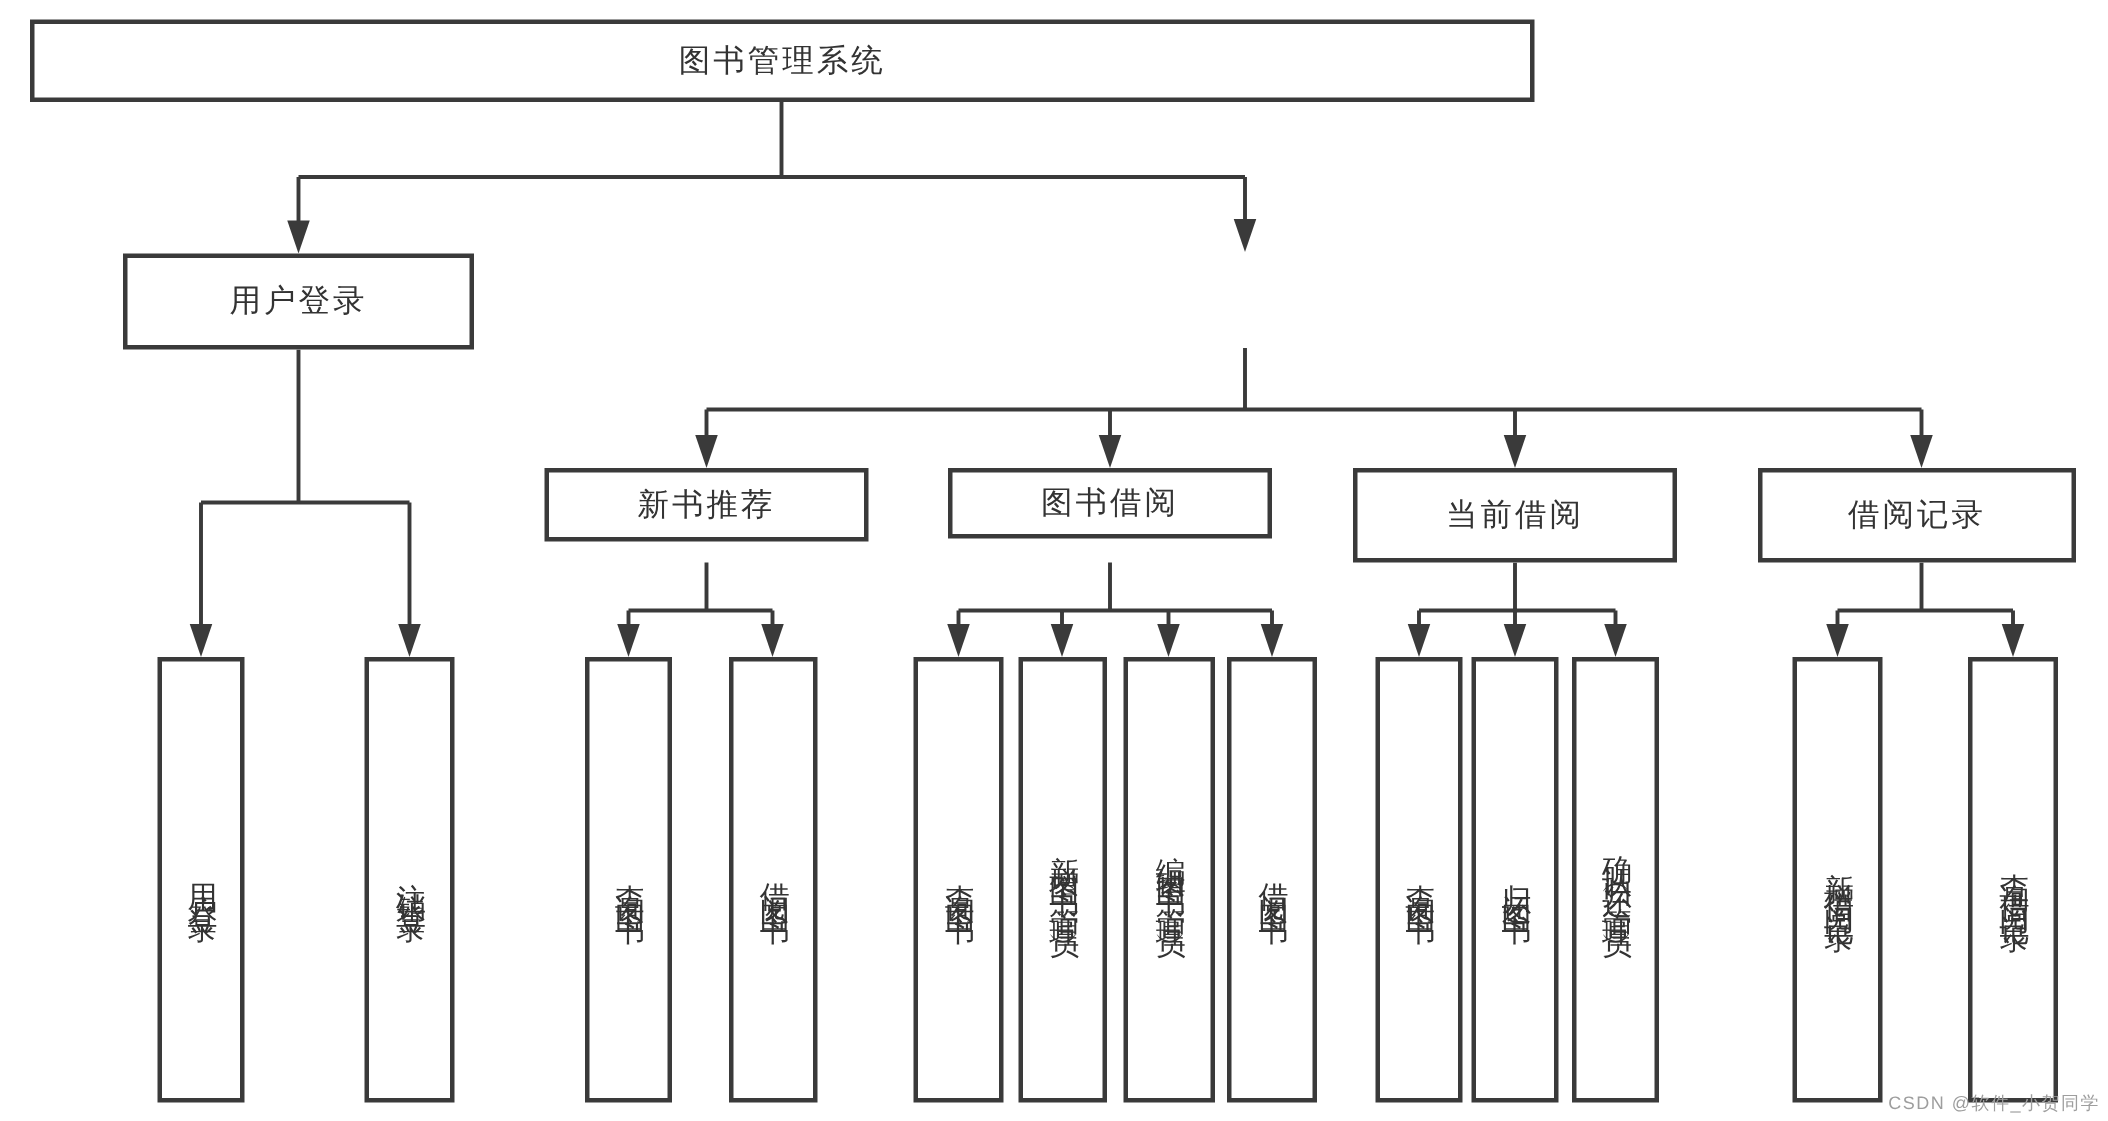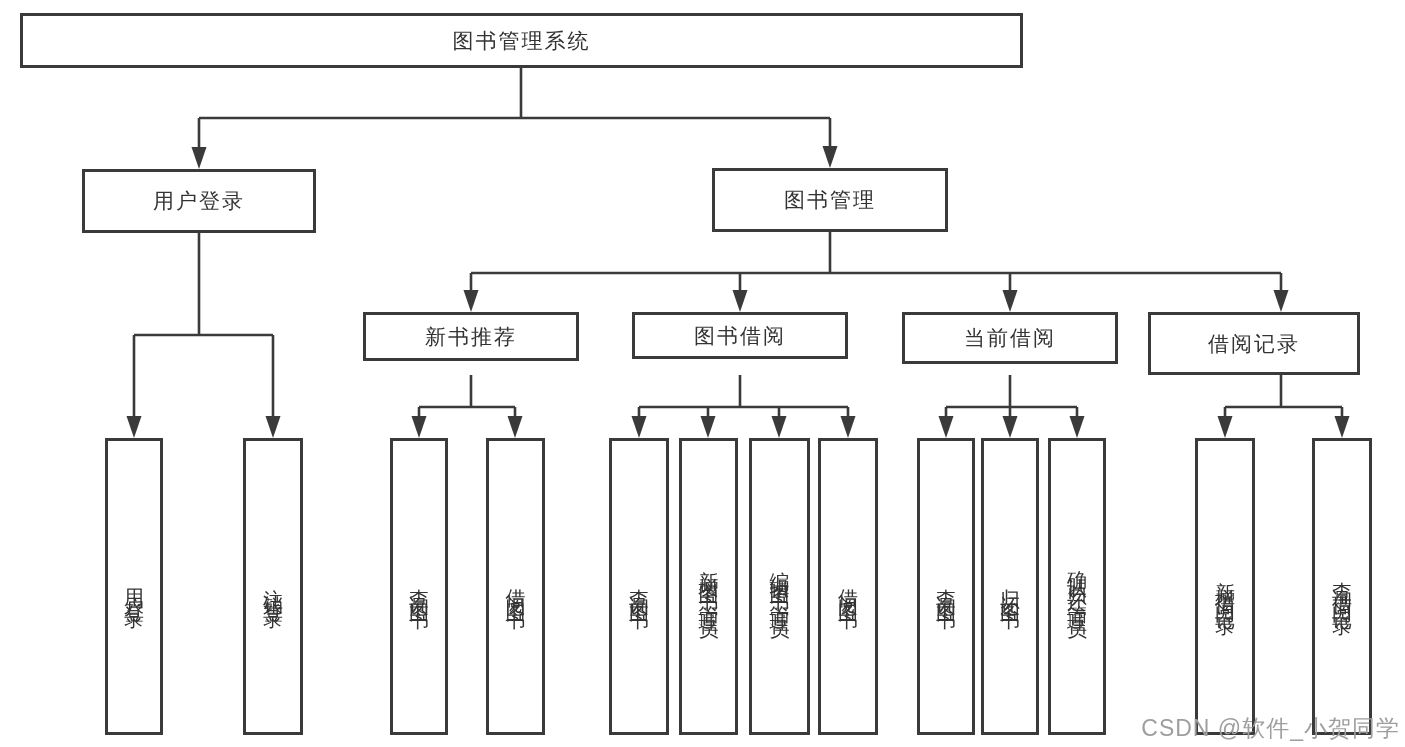--- a/index.html
+++ b/index.html
@@ -29,21 +29,21 @@
     text-orientation:mixed;
     font-size:20px;
     letter-spacing:7px;
     line-height:1.05;
     padding:6px 0;
   }
   .watermark{
     position:absolute;
     right:5px;
     bottom:3px;
-    font-size:23px;
+    font-size:12px;
     color:var(--wm);
     letter-spacing:1px;
     z-index:5;
     background:transparent;
   }
 </style>
 </head>
 <body>
 
 <div class="stage">
@@ -77,26 +77,25 @@
       <polygon points="1002.5,416 1017.5,416 1010,438"></polygon>
       <polygon points="1069.5,416 1084.5,416 1077,438"></polygon>
       <polygon points="1217.5,416 1232.5,416 1225,438"></polygon>
       <polygon points="1334.5,416 1349.5,416 1342,438"></polygon>
     </g>
   </svg>
 
   <div class="box h" style="left:20px;top:13px;width:1003px;height:55px">图书管理系统</div>
 
   <div class="box h" style="left:82px;top:169px;width:234px;height:64px">用户登录</div>
-  <div class="box h" style="left:712px;top:168px;width:236px;height:64px">图书管理</div>
 
   <div class="box h" style="left:363px;top:312px;width:216px;height:49px">新书推荐</div>
   <div class="box h" style="left:632px;top:312px;width:216px;height:47px">图书借阅</div>
-  <div class="box h" style="left:902px;top:312px;width:216px;height:52px">当前借阅</div>
-  <div class="box h" style="left:1148px;top:312px;width:212px;height:63px">借阅记录</div>
+  <div class="box h" style="left:902px;top:312px;width:216px;height:63px">当前借阅</div>
+  <div class="box h" style="left:1172px;top:312px;width:212px;height:63px">借阅记录</div>
 
   <div class="box v" style="left:105px;top:438px;width:58px;height:297px">用户登录</div>
   <div class="box v" style="left:243px;top:438px;width:60px;height:297px">注销登录</div>
 
   <div class="box v" style="left:390px;top:438px;width:58px;height:297px">查询图书</div>
   <div class="box v" style="left:486px;top:438px;width:59px;height:297px">借阅图书</div>
 
   <div class="box v" style="left:609px;top:438px;width:60px;height:297px">查询图书</div>
   <div class="box v" style="left:679px;top:438px;width:59px;height:297px">新增图书（管理员）</div>
   <div class="box v" style="left:749px;top:438px;width:61px;height:297px">编辑图书（管理员）</div>

